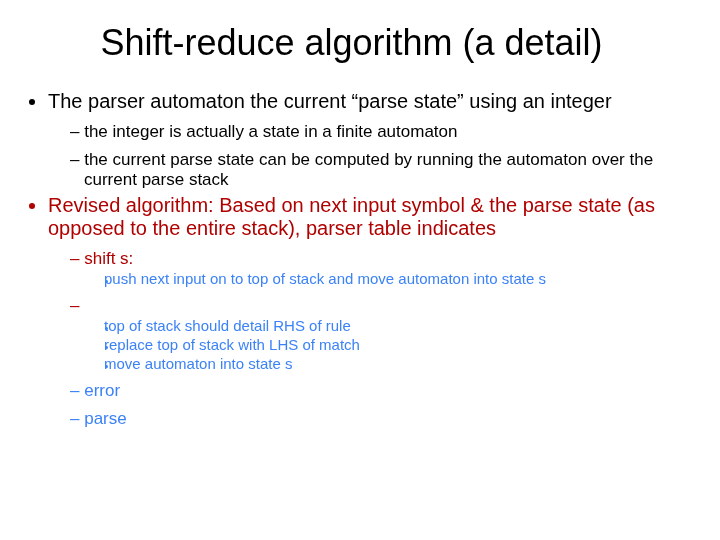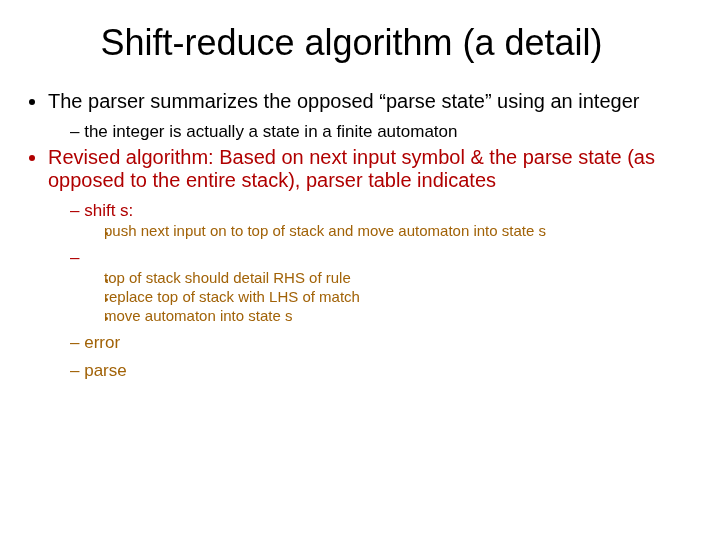--- a/index.html
+++ b/index.html
@@ -56,35 +56,36 @@
     padding-left: 34px;
   }
   ul.l3 > li {
     font-size: 15px;
     line-height: 1.2;
     margin-bottom: 1px;
   }
   ul.l3 > li::marker {
     font-size: 11px;
   }
-  .black { color: #a16207; }
+  .black { color: #3b82f6; }
   .red { color: #b00000; }
   .u { }
 </style>
 </head>
 <body>
 
 <div class="slide">
   <h1 class="title">Shift-reduce algorithm (a detail)</h1>
 
   <ul class="l1">
     <li>
-      <span>The parser summarizes the opposed “parse state” using an integer</span>
+      <span>The parser automaton the current “parse state” using an integer</span>
       <ul class="l2">
         <li>the integer is actually a state in a finite automaton</li>
+        <li>the current parse state can be computed by running the automaton over the current parse stack</li>
       </ul>
     </li>
 
     <li class="red">
       <span class="u">Revised algorithm:</span><span>  Based on next input symbol &amp; the parse state (as opposed to the entire stack), parser table indicates</span>
       <ul class="l2">
         <li>
           <span class="u">shift s:</span>
           <ul class="l3 black">
             <li>push next input on to top of stack and move automaton into state s</li>

